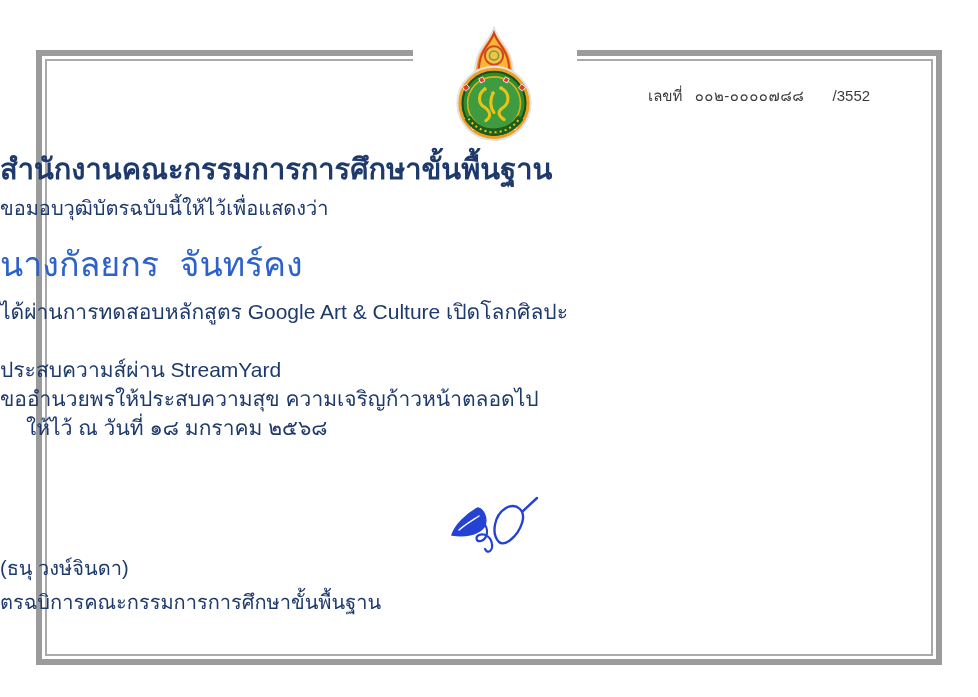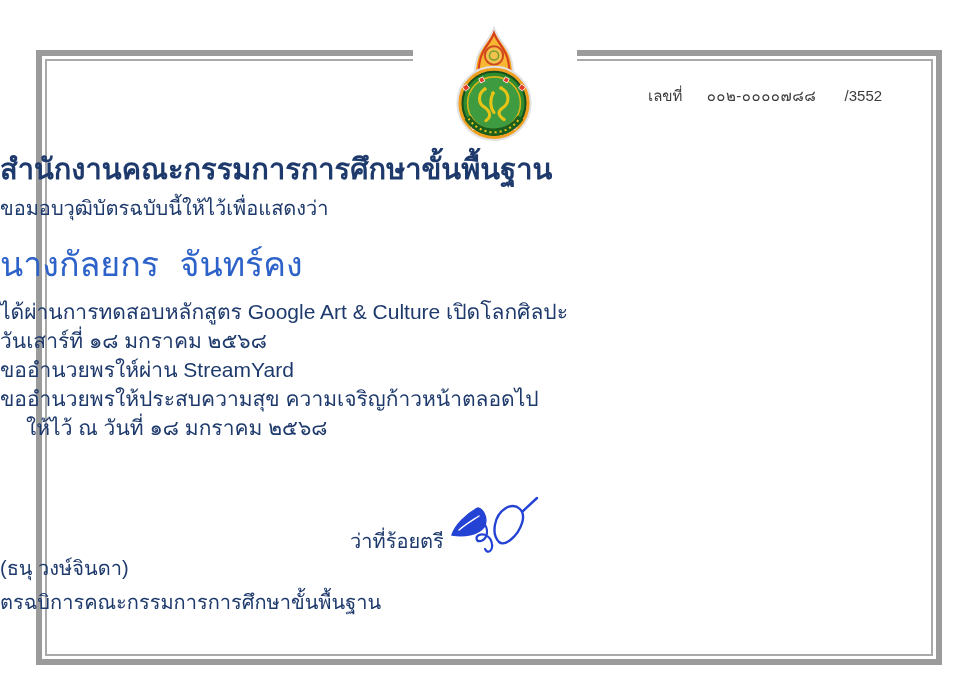--- a/index.html
+++ b/index.html
@@ -25,21 +25,21 @@
   .logo-patch {
     position: absolute; left: 413px; top: 42px; width: 164px; height: 26px;
     background: #ffffff; z-index: 2;
   }
   .logo { position: absolute; left: 448px; top: 26px; width: 92px; height: 116px; z-index: 3; }
 
   .cert-number {
     position: absolute; left: 648px; top: 84px; z-index: 3;
     font-size: 15px; color: #3d3d3d; white-space: nowrap;
   }
-  .cert-number .num-label { margin-right: 20px; }
+  .cert-number .num-label { margin-right: 8px; }
   .cert-number .num-value { margin-right: 24px; letter-spacing: 0.5px; }
 
   .line {
     position: absolute; left: 0; width: 978px; text-align: left;
     color: #1e3a6c; z-index: 3; white-space: nowrap;
   }
   .org-title  { top: 146px; font-size: 29px; font-weight: bold; }
   .presents   { top: 192px; font-size: 20px; }
   .recipient  {
     top: 237px; font-size: 34px; color: #2d62c9;
@@ -111,26 +111,24 @@
   <div class="cert-number">
     <span class="num-label">เลขที่</span>
     <span class="num-value">๐๐๒-๐๐๐๐๗๘๘</span>
     <span class="num-year">/3552</span>
   </div>
 
   <div class="line org-title">สำนักงานคณะกรรมการการศึกษาขั้นพื้นฐาน</div>
   <div class="line presents">ขอมอบวุฒิบัตรฉบับนี้ให้ไว้เพื่อแสดงว่า</div>
   <div class="line recipient">นางกัลยกร จันทร์คง</div>
   <div class="line course">ได้ผ่านการทดสอบหลักสูตร Google Art &amp; Culture เปิดโลกศิลปะ</div>
-  <div class="line date-line">วันเสาร์ที่ ๑๘ มกราคม ๒๕๖๘</div>
-  <div class="line platform">ขออำนวยพรให์ผ่าน StreamYard</div>
+  <div class="line platform">ประสบความส์ผ่าน StreamYard</div>
   <div class="line blessing">ขออำนวยพรให้ประสบความสุข ความเจริญก้าวหน้าตลอดไป</div>
   <div class="line issued">ให้ไว้ ณ วันที่ ๑๘ มกราคม ๒๕๖๘</div>
 
-  <div class="sig-rank">ว่าที่ร้อยตรี</div>
 
   <div class="sig-svg">
     <svg width="100" height="72" viewBox="0 0 100 72" xmlns="http://www.w3.org/2000/svg">
       <g stroke="#2443d4" fill="none" stroke-linecap="round">
         <path d="M32 14 C20 20 9 32 6 41 C18 43 32 41 38 33 C42 27 39 16 32 14 Z" fill="#2443d4" stroke-width="1.5"></path>
         <path d="M13 36 C20 30 27 26 33 22" stroke="#ffffff" stroke-width="1.4"></path>
         <path d="M37 29 C44 35 41 45 35 47 C30 48 29 43 33 41 C39 39 45 43 46 50 C47 56 42 61 39 55" stroke-width="2.2"></path>
         <path d="M53 48 C45 40 48 21 60 14 C71 8 80 17 76 29 C72 42 59 53 53 48 Z" stroke-width="2.4"></path>
         <path d="M77 17 L91 4" stroke-width="2.4"></path>
       </g>

